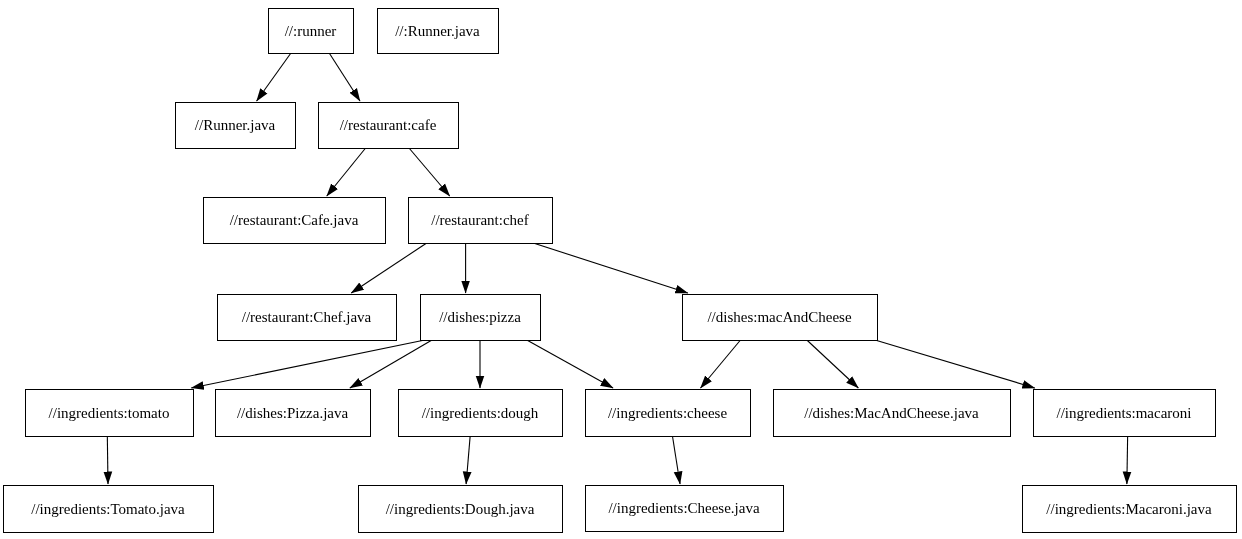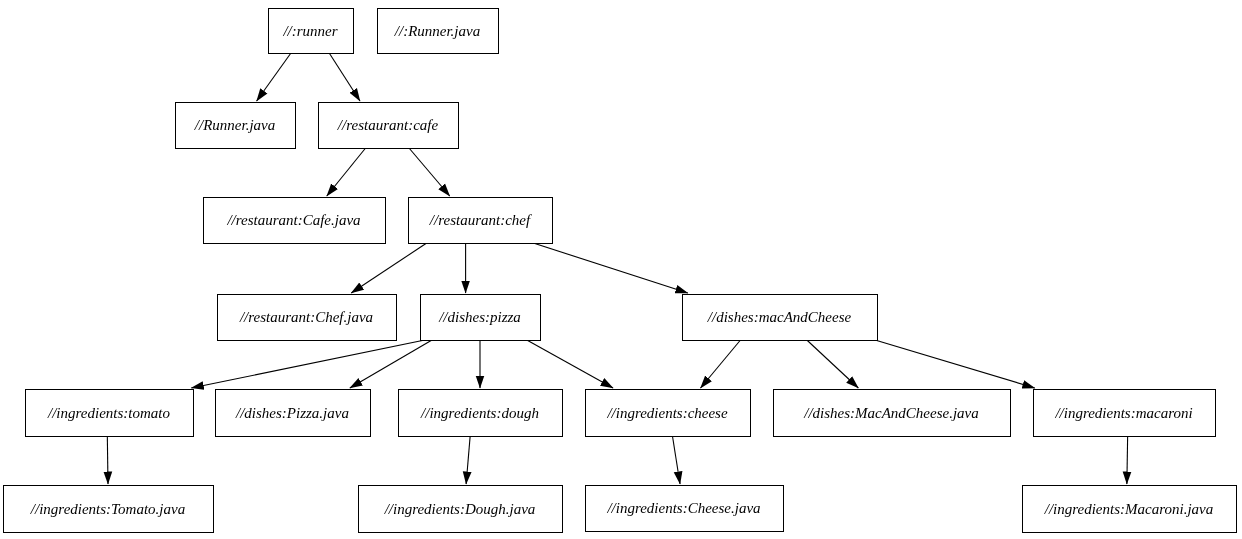--- a/index.html
+++ b/index.html
@@ -6,21 +6,20 @@
     margin: 0;
     padding: 0;
     background: #ffffff;
   }
   #stage {
     position: relative;
     width: 1242px;
     height: 539px;
     background: #ffffff;
     overflow: hidden;
-    font-style: italic;
   }
   svg {
     position: absolute;
     top: 0;
     left: 0;
     display: block;
   }
   .node-box {
     fill: #ffffff;
     stroke: #000000;

